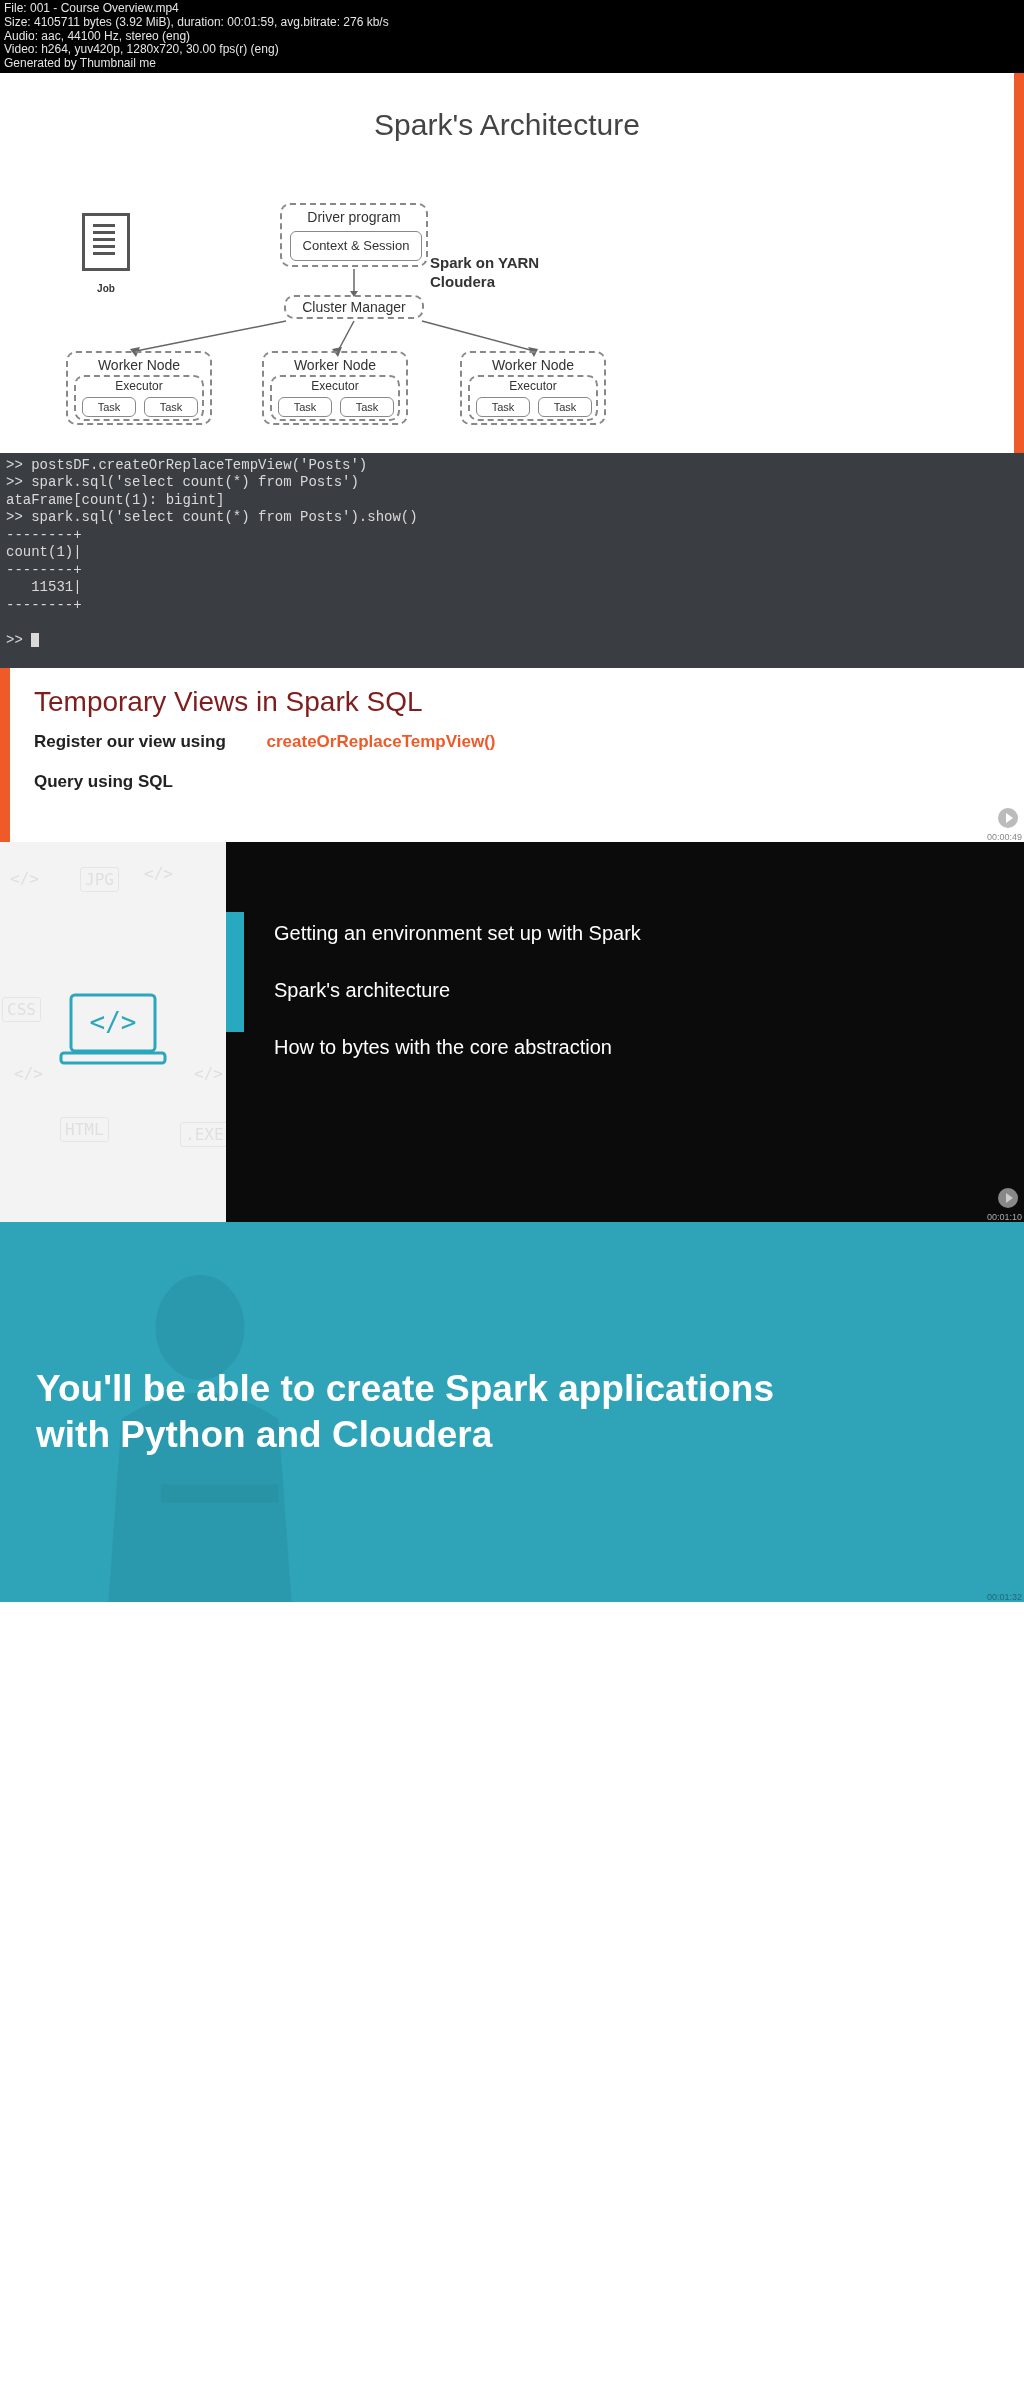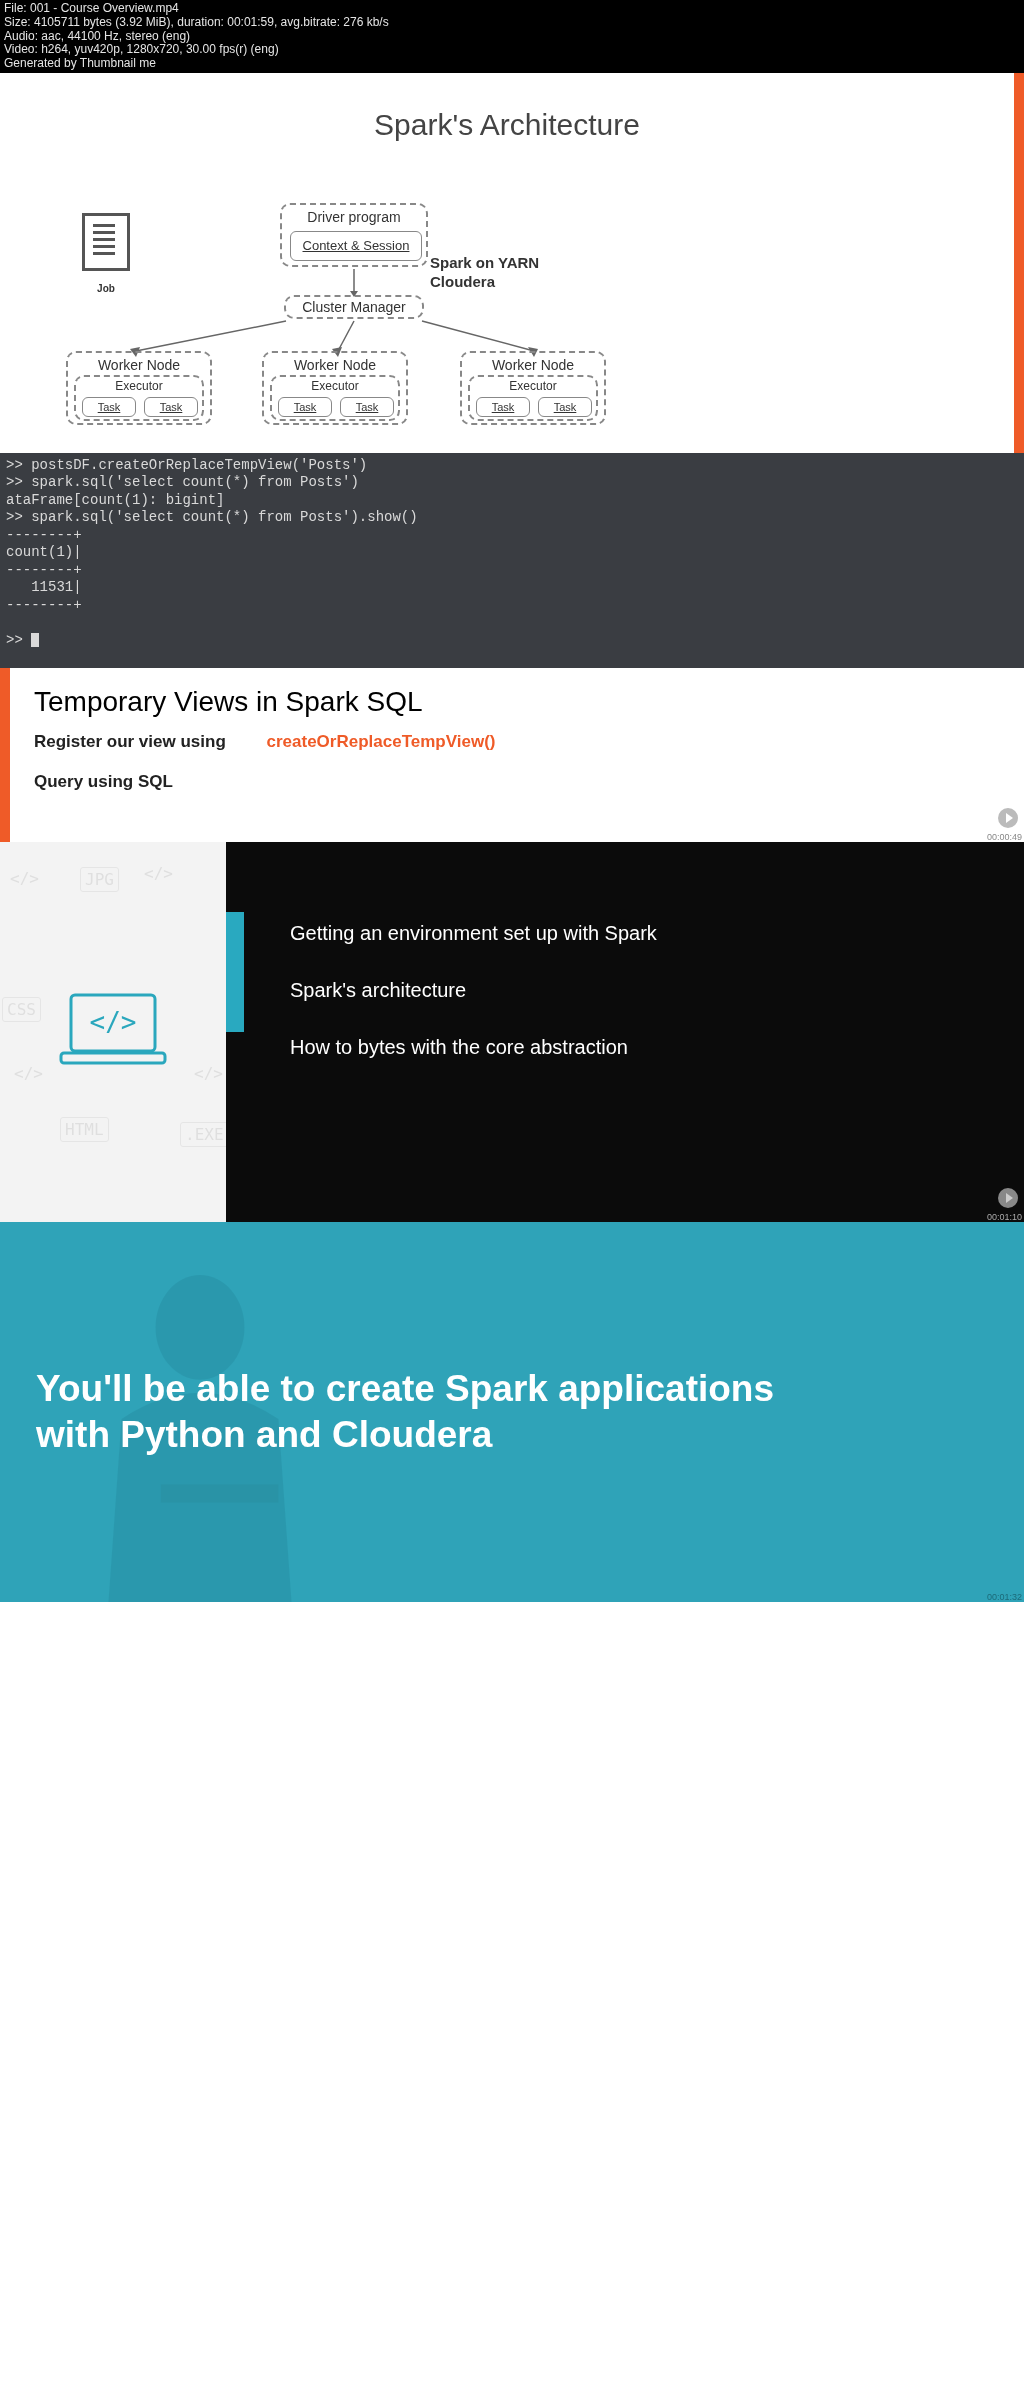--- a/index.html
+++ b/index.html
@@ -11,43 +11,43 @@
 
   
   .arch-panel { position: relative; background: #fff; height: 380px; border-right: 10px solid #ef5b28; }
   .arch-title { text-align: center; font-size: 30px; color: #444; font-weight: 400; padding-top: 35px; }
   .arch-svg { display: block; margin: 0 auto; }
   .arch-job-icon { position: absolute; left: 82px; top: 140px; width: 48px; height: 58px; border: 3px solid #555; }
   .arch-job-icon::before { content: ""; position: absolute; top: 8px; left: 8px; right: 12px; height: 3px; background: #555; box-shadow: 0 7px 0 #555, 0 14px 0 #555, 0 21px 0 #555, 0 28px 0 #555; }
   .arch-job-label { position: absolute; left: 82px; top: 210px; width: 48px; text-align: center; font-size: 10px; font-weight: 600; color: #333; }
   .arch-yarn { position: absolute; left: 430px; top: 180px; font-size: 15px; font-weight: 700; color: #333; line-height: 1.3; }
   .dbox { position: absolute; border: 2px dashed #888; border-radius: 10px; text-align: center; font-size: 14px; color: #333; padding-top: 4px; }
-  .sbox { position: absolute; border: 1.5px solid #888; border-radius: 6px; text-align: center; font-size: 13px; color: #333; display:flex; align-items:center; justify-content:center;text-decoration:underline; }
+  .sbox { position: absolute; border: 1.5px solid #888; border-radius: 6px; text-align: center; font-size: 13px; color: #333; display:flex; align-items:center; justify-content:center; }
 
   
   .sql-panel { position: relative; }
   .terminal { background: #3a3d42; color: #d9d9d9; font-family: 'Courier New', monospace; font-size: 14px; padding: 4px 6px; line-height: 1.25; white-space: pre; min-height: 215px; }
   .cursor { display: inline-block; width: 8px; height: 14px; background: #d9d9d9; vertical-align: middle; }
   .sql-lower { border-left: 10px solid #ef5b28; padding: 18px 24px 50px 24px; background: #fff; }
-  .sql-title { font-size: 28px; color: #000000; font-weight: 300; margin-bottom: 14px; }
+  .sql-title { font-size: 28px; color: #7f1d1d; font-weight: 300; margin-bottom: 14px; }
   .sql-sub1 { font-size: 17px; font-weight: 700; color: #222; }
   .sql-sub1 .orange { color: #ef5b28; margin-left: 36px; }
   .sql-sub2 { font-size: 17px; font-weight: 700; color: #222; margin-top: 20px; }
   .play-icon { position: absolute; right: 6px; bottom: 14px; width: 20px; height: 20px; border-radius: 50%; background: #bbb; display:flex; align-items:center; justify-content:center; }
   .play-icon::after { content:""; border-left: 7px solid #fff; border-top: 5px solid transparent; border-bottom: 5px solid transparent; margin-left:2px; }
   .ts2 { position: absolute; right: 2px; bottom: 0; font-size: 9px; color: #888; }
 
   
   .topics-panel { position: relative; display: flex; height: 380px; }
   .topics-left { width: 226px; background: #f3f3f3; display:flex; align-items:center; justify-content:center; position: relative; overflow: hidden; }
   .topics-left-pattern { position:absolute; inset:0; opacity:0.35; }
   .laptop { position: relative; z-index: 2; }
   .topics-right { flex: 1; background: #0b0b0b; color: #fff; font-size: 20px; padding: 80px 30px 30px 48px; position: relative; }
   .topics-right::before { content:""; position:absolute; left:0; top:70px; width:18px; height:120px; background:#29a9c0; }
-  .topics-right p { margin-bottom: 34px; font-weight: 400; margin-left: 16px; }
+  .topics-right p { margin-bottom: 34px; font-weight: 400; }
   .ts3 { position: absolute; right: 2px; bottom: 0; font-size: 9px; color: #aaa; }
   .play-icon3 { position: absolute; right: 6px; bottom: 14px; width: 20px; height: 20px; border-radius: 50%; background: #888; display:flex; align-items:center; justify-content:center; }
   .play-icon3::after { content:""; border-left: 7px solid #ccc; border-top: 5px solid transparent; border-bottom: 5px solid transparent; margin-left:2px; }
 
   
   .outcome-panel { position: relative; height: 380px; background: #2fa3b8; color: #fff; display: flex; align-items: center; padding: 8px 36px; overflow: hidden; }
   .outcome-text { font-size: 37px; font-weight: 600; line-height: 1.25; max-width: 820px; z-index: 2; }
   .person-silhouette { position: absolute; left: 60px; top: 40px; width: 280px; height: 340px; opacity: 0.25; z-index: 1; }
   .ts4 { position: absolute; right: 2px; bottom: 0; font-size: 9px; color: #1c6b7a; }
 

